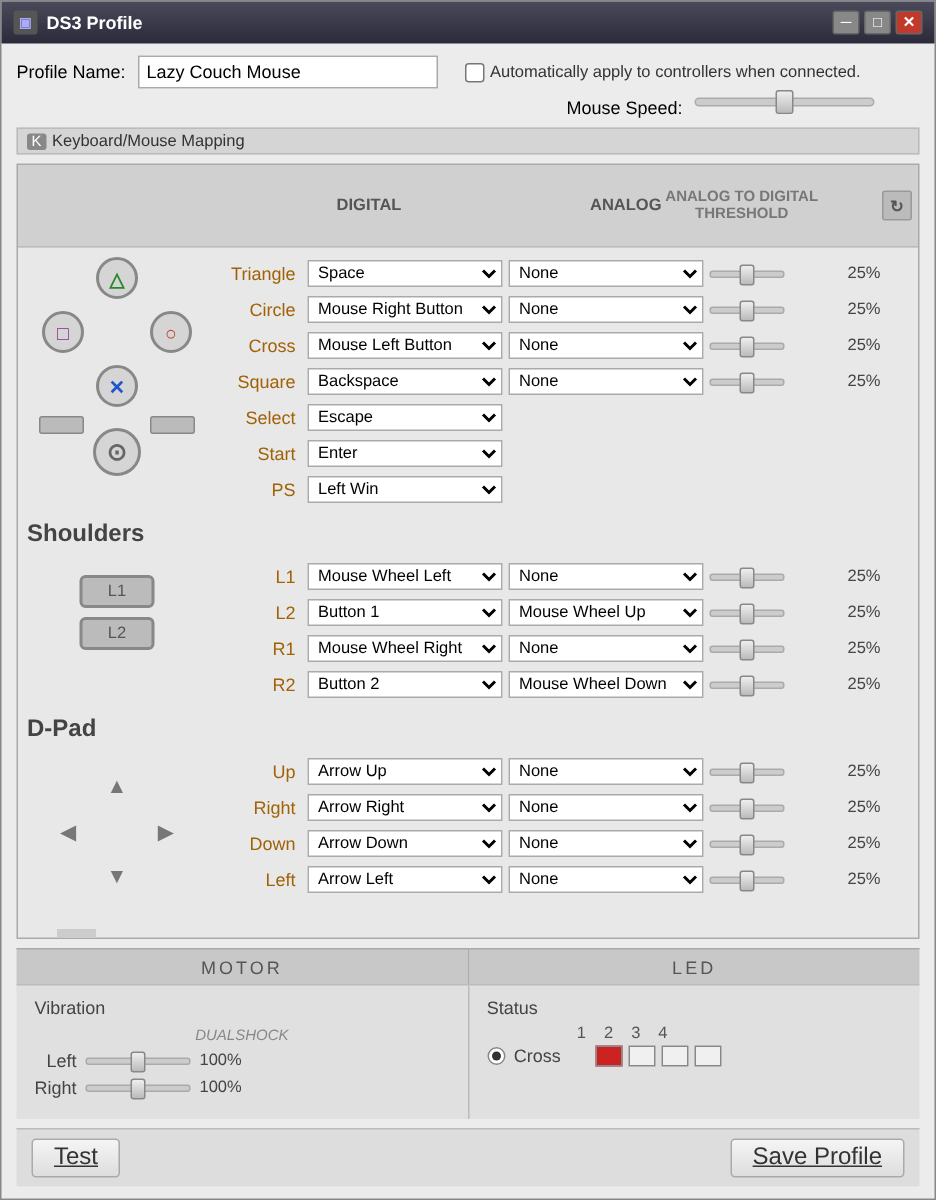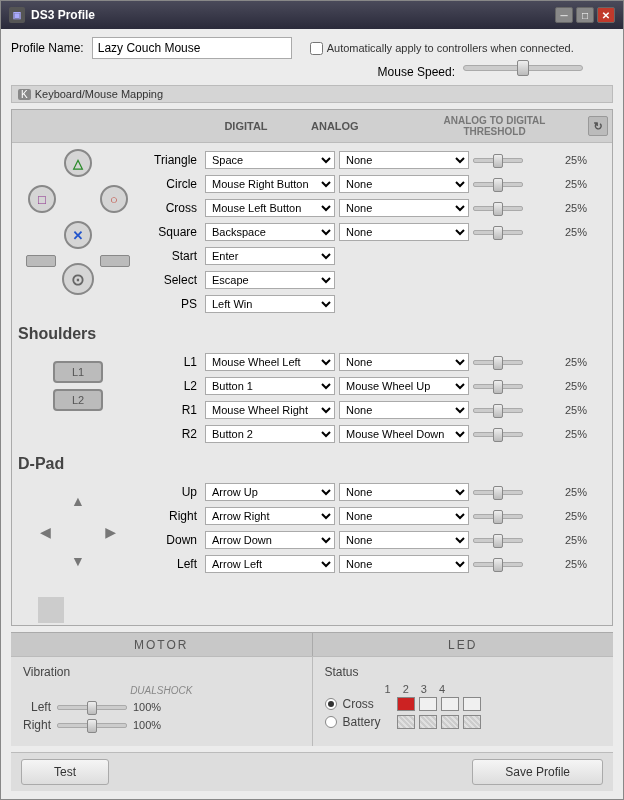--- a/index.html
+++ b/index.html
@@ -132,28 +132,28 @@
       flex: 1;
       display: flex;
       flex-direction: column;
       overflow: hidden;
     }
     .mapping-header {
       display: grid;
       grid-template-columns: 165px 130px 130px 1fr 40px 20px;
       background: #d0d0d0;
       border-bottom: 1px solid #bbb;
-      padding: 5px 4px;
+      padding: 16px 4px;
       font-size: 11px;
       font-weight: bold;
       color: #555;
       align-items: center;
     }
     .mapping-header .col-digital { text-align: center; }
-    .mapping-header .col-analog { text-align: left; }
+    .mapping-header .col-analog { text-align: right; }
     .mapping-header .col-threshold { text-align: center; font-size: 10px; color: #777; }
     .refresh-btn {
       width: 20px; height: 20px;
       background: #bbb;
       border: 1px solid #999;
       border-radius: 2px;
       cursor: pointer;
       display: flex; align-items: center; justify-content: center;
       font-size: 11px;
     }
@@ -229,21 +229,21 @@
     }
     .mapping-row {
       display: grid;
       grid-template-columns: 55px 130px 130px 80px 40px;
       align-items: center;
       gap: 4px;
       min-height: 22px;
     }
     .row-label {
       text-align: right;
-      color: #000000;
+      color: #a16207;
       font-size: 12px;
       padding-right: 4px;
     }
     select.mapping-select {
       height: 18px;
       font-size: 11px;
       border: 1px solid #aaa;
       background: white;
       padding: 1px 2px;
       width: 100%;
@@ -489,27 +489,28 @@
     .bottom-buttons-row {
       display: flex;
       padding: 6px 10px;
       justify-content: space-between;
       align-items: center;
       background: #ddd;
       border-top: 1px solid #bbb;
     }
     .action-btn {
       height: 26px;
-      padding: 0 32px;
+      padding: 0 14px;
       background: linear-gradient(to bottom, #f5f5f5, #ddd);
       border: 1px solid #aaa;
       border-radius: 3px;
       cursor: pointer;
-      font-size: 12px;
+      font-size: 16px;
       color: #333;
+      text-decoration: underline;
     }
   </style>
 </head>
 <body>
 
 <div class="window">
 
   <div class="titlebar">
     <div class="titlebar-icon">▣</div>
     <span>DS3 Profile</span>
@@ -633,33 +634,33 @@
                 </select>
                 <div class="threshold-slider">
                   <div class="threshold-track">
                     <div class="threshold-thumb"></div>
                   </div>
                 </div>
                 <span class="threshold-pct">25%</span>
               </div>
 
               <div class="mapping-row">
-                <span class="row-label">Start</span>
-                <select class="mapping-select">
-                  <option>Enter</option>
+                <span class="row-label">Select</span>
+                <select class="mapping-select">
+                  <option>Escape</option>
                 </select>
                 <div style="width:130px"></div>
                 <div></div>
                   <div></div>
               </div>
 
               <div class="mapping-row">
-                <span class="row-label">Select</span>
-                <select class="mapping-select">
-                  <option>Escape</option>
+                <span class="row-label">Start</span>
+                <select class="mapping-select">
+                  <option>Enter</option>
                 </select>
                 <div style="width:130px"></div>
                 <div></div>
                   <div></div>
               </div>
 
               <div class="mapping-row">
                 <span class="row-label">PS</span>
                 <select class="mapping-select">
                   <option>Left Win</option>
@@ -875,30 +876,20 @@
           <div class="led-row">
             <div class="radio-btn selected"></div>
             <span class="led-option-label">Cross</span>
             <div class="led-boxes">
               <div class="led-box red-filled"></div>
               <div class="led-box"></div>
               <div class="led-box"></div>
               <div class="led-box"></div>
             </div>
           </div>
-          <div class="led-row">
-            <div class="radio-btn"></div>
-            <span class="led-option-label">Battery</span>
-            <div class="led-boxes">
-              <div class="led-box gray-striped"></div>
-              <div class="led-box gray-striped"></div>
-              <div class="led-box gray-striped"></div>
-              <div class="led-box gray-striped"></div>
-            </div>
-          </div>
         </div>
       </div>
     </div>
 
     <div class="bottom-buttons-row">
       <button class="action-btn">Test</button>
       <button class="action-btn">Save Profile</button>
     </div>
   </div>
 </div>

